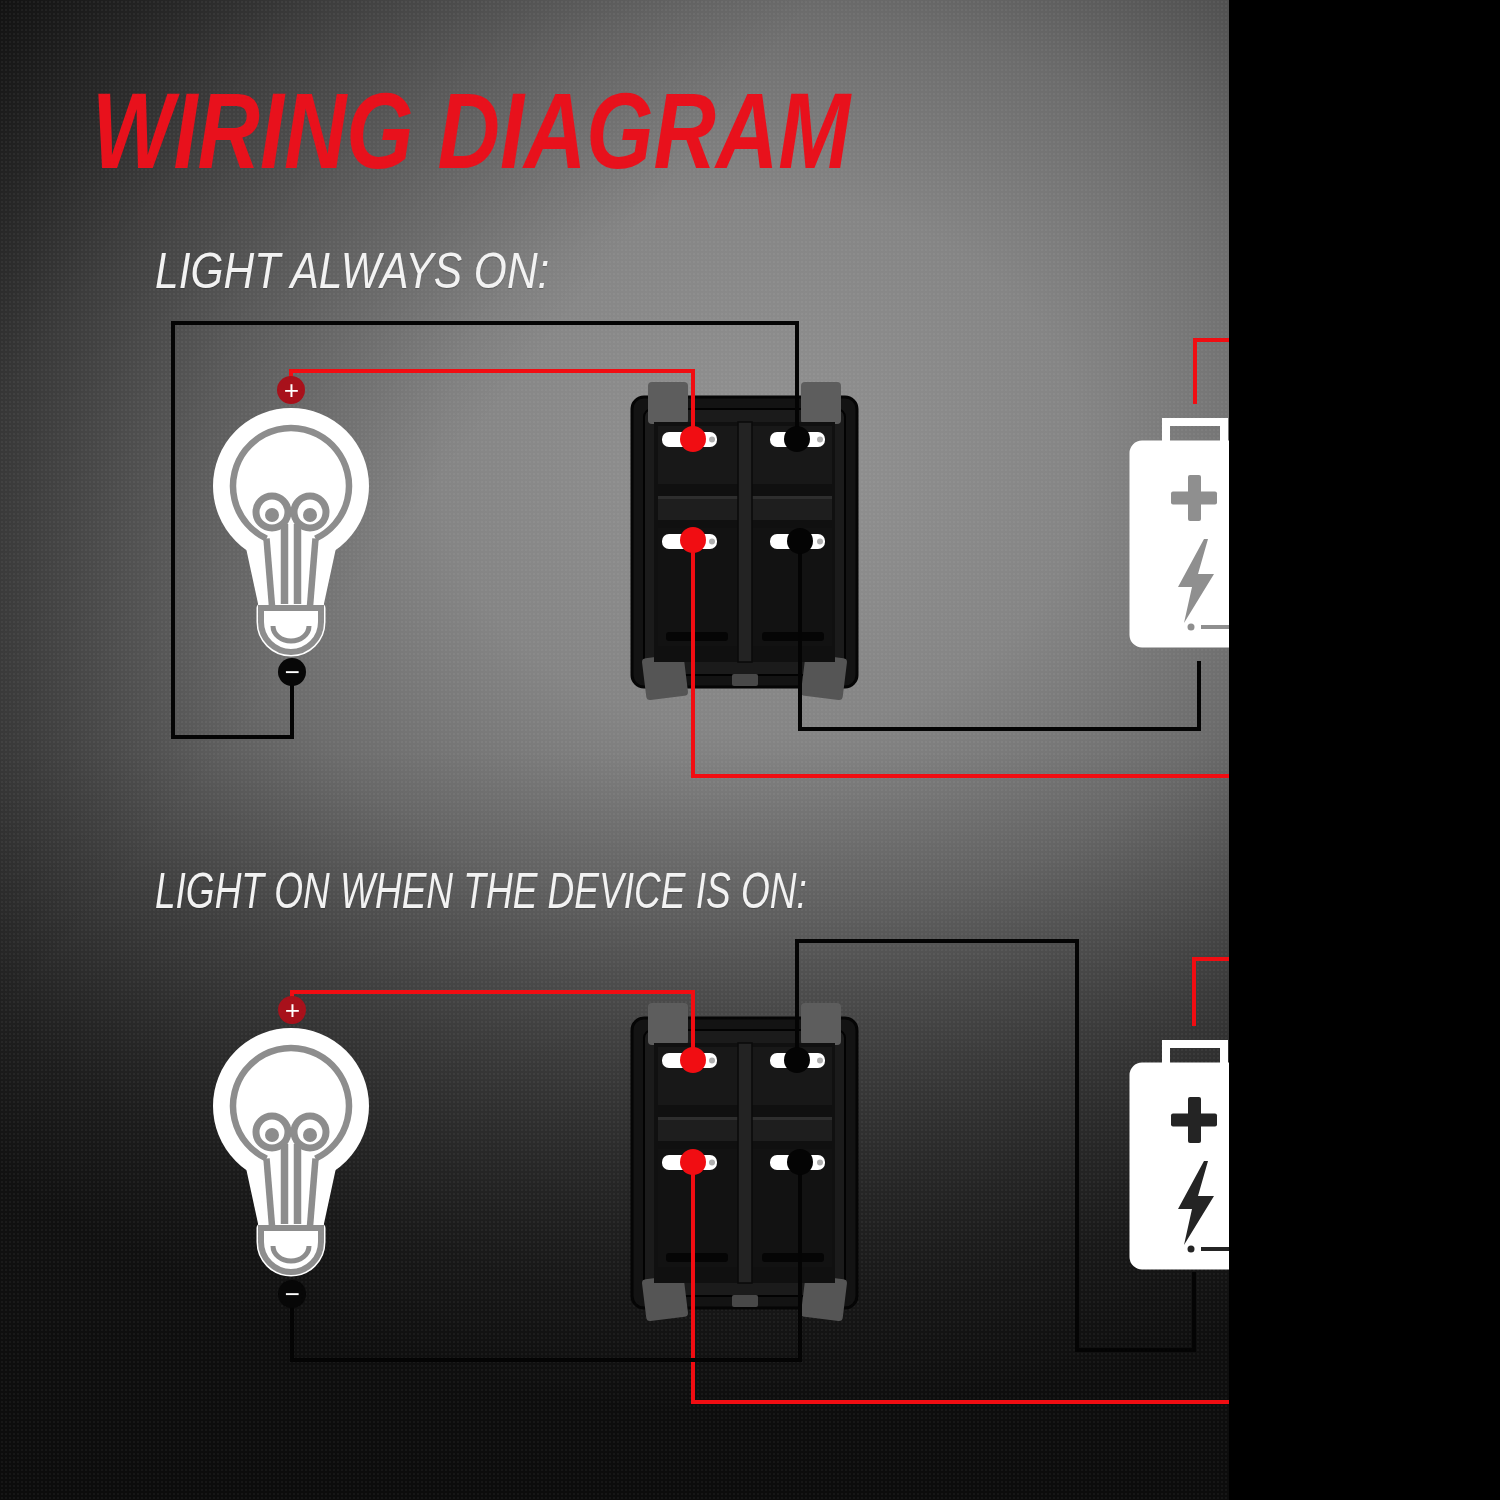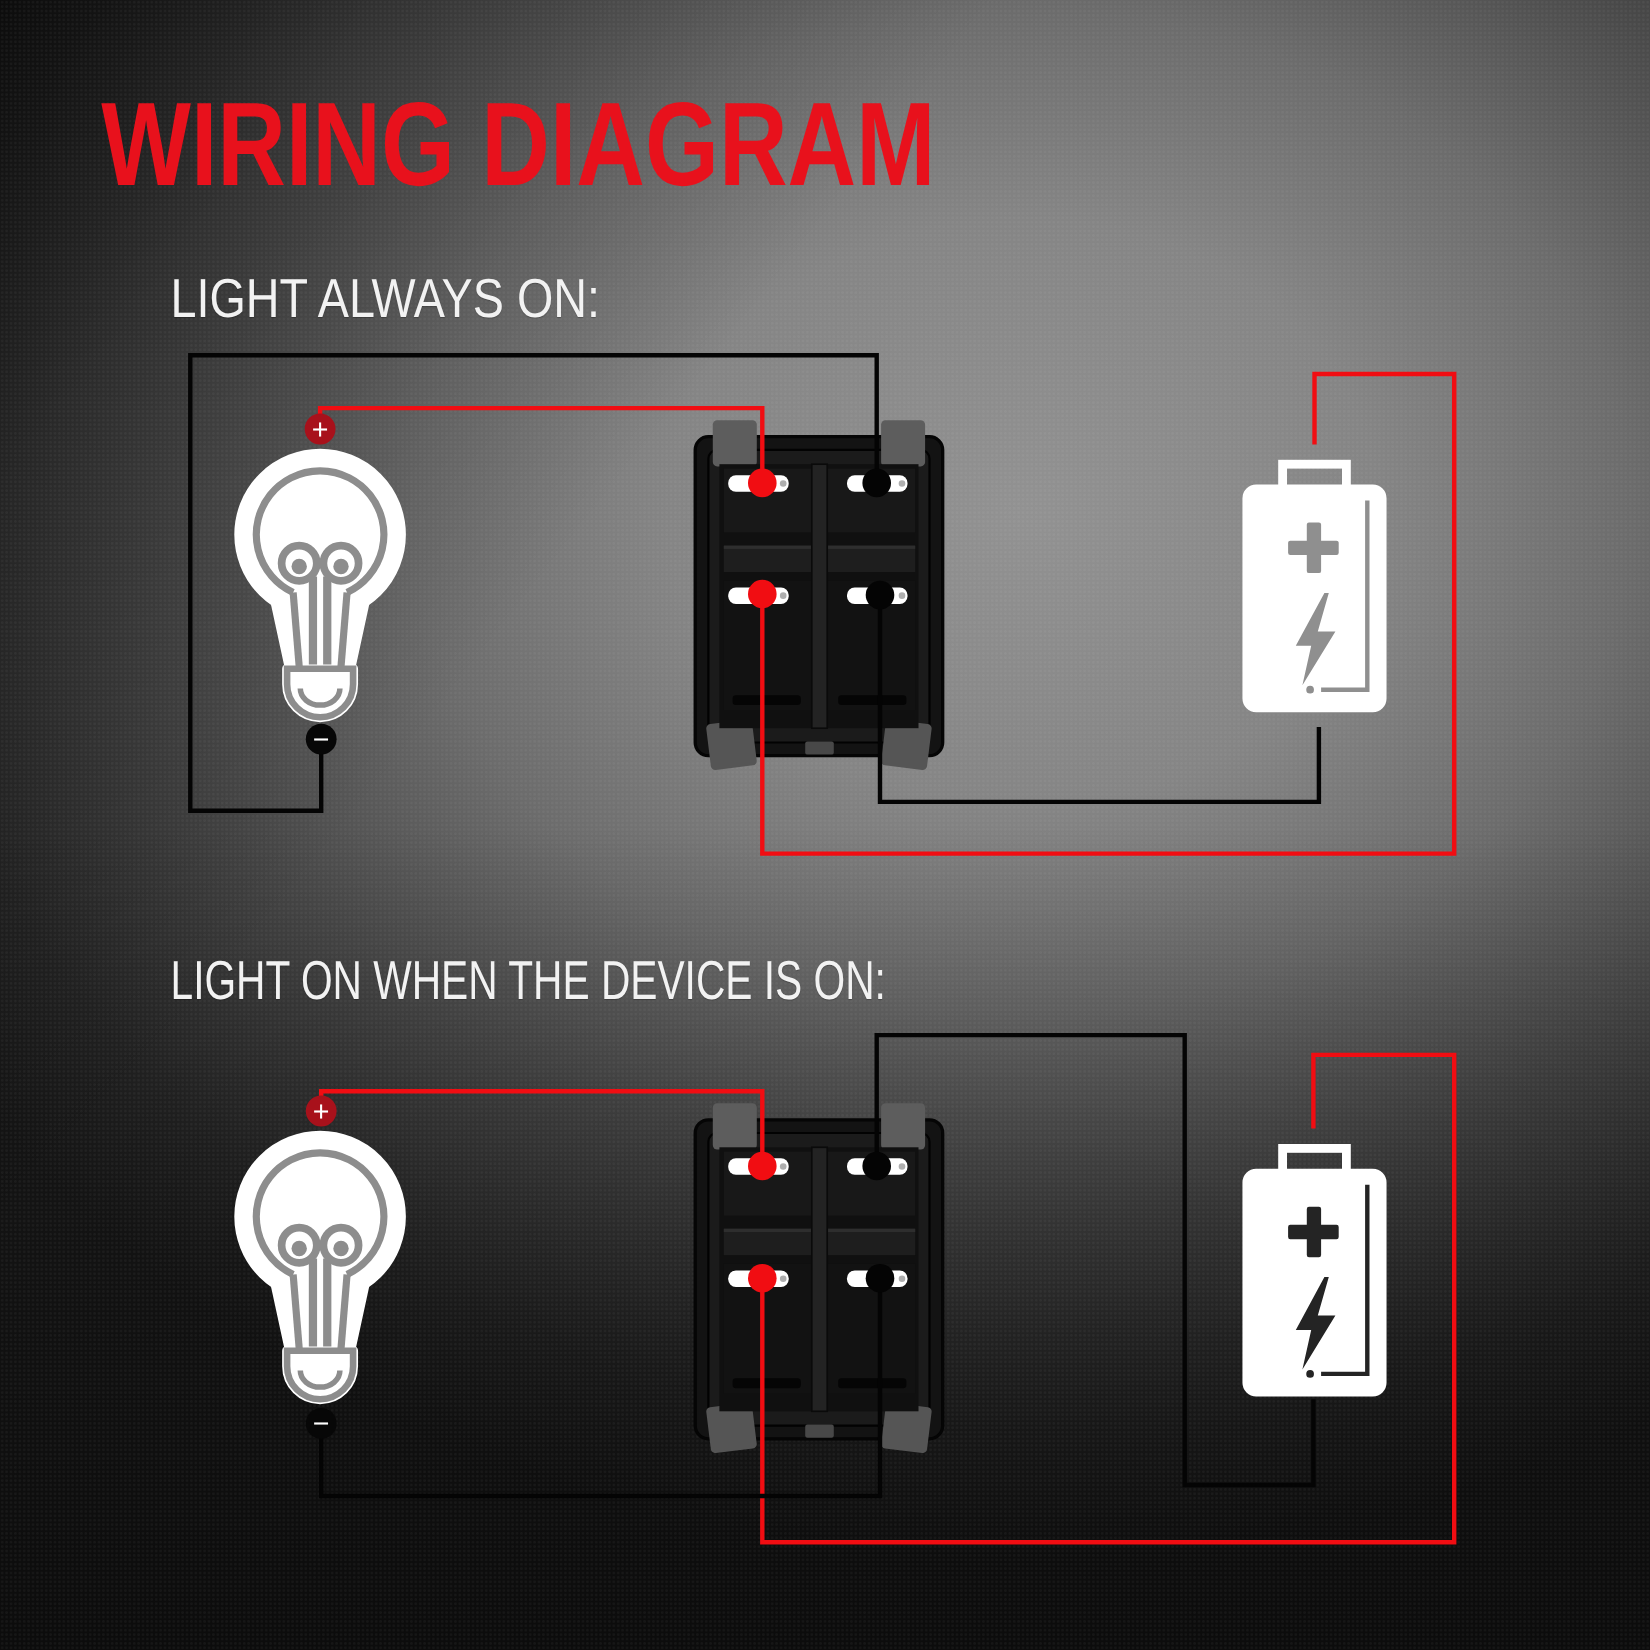--- a/index.html
+++ b/index.html
@@ -1,26 +1,27 @@
 <!DOCTYPE html>
 <html><head>
 <meta charset="utf-8">
 <style>
   html,body{margin:0;padding:0;background:#000;}
   .canvas{
     position:relative;
-    width:1500px;height:1500px;
+    width:1229px;height:1500px;
     overflow:hidden;
     font-family:"Liberation Sans", sans-serif;
     background-image:
       radial-gradient(rgba(255,255,255,0.045) 1px, rgba(255,255,255,0) 1.4px),
       linear-gradient(128deg, rgba(0,0,0,0.62) 0%, rgba(0,0,0,0.28) 13%, rgba(0,0,0,0) 34%),
       linear-gradient(to bottom, rgba(0,0,0,0) 50%, rgba(0,0,0,0.38) 82%, rgba(0,0,0,0.55) 100%),
       radial-gradient(1150px 950px at 62% 31%, #929292 0%, #858585 28%, #6c6c6c 48%, #484848 68%, #272727 88%, #1a1a1a 100%);
     background-size:4px 4px, 100% 100%, 100% 100%, 100% 100%;
+    font-style:italic;
   }
   .title{
     position:absolute;left:92px;top:74px;
     font-size:108px;font-weight:700;line-height:1.05;
     letter-spacing:0px;white-space:nowrap;
     transform:scaleX(0.80);transform-origin:0 0;
   }
   .section-label{
     position:absolute;left:155px;
     font-size:50px;font-weight:400;color:#f2f2f2;line-height:1.0;

